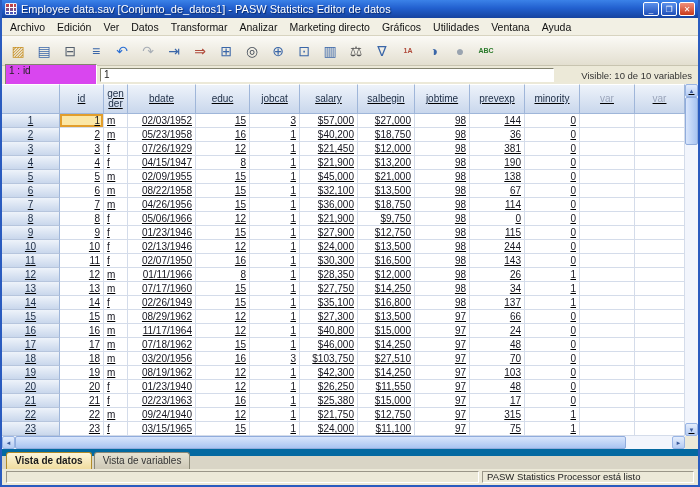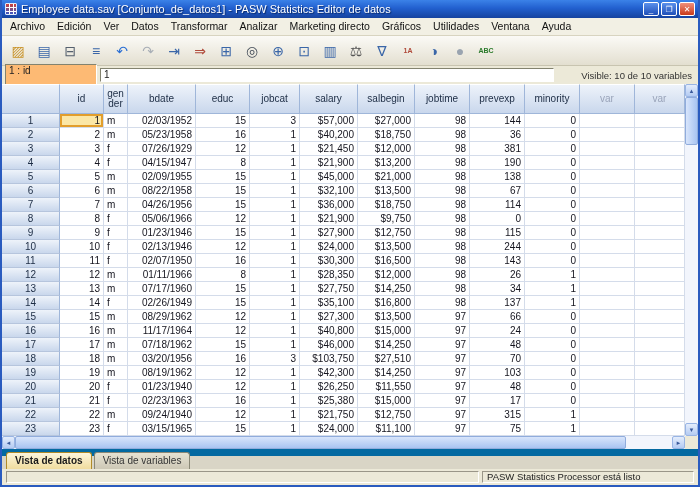--- a/index.html
+++ b/index.html
@@ -30,21 +30,21 @@
   }
   .winbtns{display:flex;gap:2px;}
   .wbtn{
     width:16px;height:14px;display:inline-flex;align-items:center;justify-content:center;
     font-size:8px;color:#fff;border:1px solid #fff;border-radius:2px;
     background:linear-gradient(#5a90ec,#2050b8);
   }
   .wbtn.close{background:linear-gradient(#f0907c,#c83a1a);}
   
   .menubar{
-    height:18px;flex:0 0 18px;display:flex;
+    height:18px;flex:0 0 18px;display:flex;align-items:center;
     background:#f2f0e4;border-bottom:1px solid #d8d4c0;
     font-size:10.5px;color:#111;padding-left:2px;
   }
   .menu-item{padding:2px 6px;cursor:default;}
   
   .toolbar{
     height:30px;flex:0 0 30px;display:flex;align-items:center;
     background:linear-gradient(#fbfaf6,#e3dfd0);
     border-bottom:1px solid #c8c4b0;padding-left:4px;gap:2px;
   }
@@ -52,31 +52,31 @@
     width:24px;height:24px;display:flex;align-items:center;justify-content:center;
     font-size:14px;border-radius:2px;cursor:default;
   }
   .tool.txt{font-size:7px;font-weight:bold;letter-spacing:0;}
   
   .cellref{
     height:18px;flex:0 0 18px;display:flex;align-items:center;
     background:#ece9d8;padding:1px 3px;gap:3px;font-size:10px;color:#222;
   }
   .cellref-label{
-    width:92px;flex:0 0 92px;height:22px;line-height:12px;background:#fdba74;
+    width:92px;flex:0 0 92px;height:22px;line-height:12px;background:#d946ef;
     border:1px solid;border-color:#83836f #fff #fff #83836f;padding:0 3px;
   }
   .cellref-value{
     flex:1;height:14px;line-height:12px;background:#fff;
     border:1px solid;border-color:#83836f #fff #fff #83836f;padding:0 3px;
   }
   .visible-info{width:138px;flex:0 0 138px;text-align:right;padding-right:3px;font-size:9.5px;color:#333;}
   
   .grid-wrap{height:365px;flex:0 0 365px;display:flex;flex-direction:column;background:#fff;}
-  .grid-main{display:flex;flex:1;min-height:0;}
+  .grid-main{display:flex;flex:1;min-height:0;text-decoration:underline;}
   .table-viewport{width:683px;flex:0 0 683px;overflow:hidden;background:#fff;}
   table.grid{border-collapse:separate;border-spacing:0;table-layout:fixed;width:683px;}
   .colhdr{
     height:30px;background:linear-gradient(#eef3fa,#c9d7ec);
     border-right:1px solid #9fb6d9;border-bottom:1px solid #9fb6d9;border-top:1px solid #fff;
     font-size:10px;font-weight:normal;color:#1c2c44;text-align:center;
     padding:0 2px;overflow:hidden;word-break:break-all;line-height:10px;vertical-align:middle;
   }
   .colhdr.ph{color:#9aa4ba;}
   .rowhdr{

